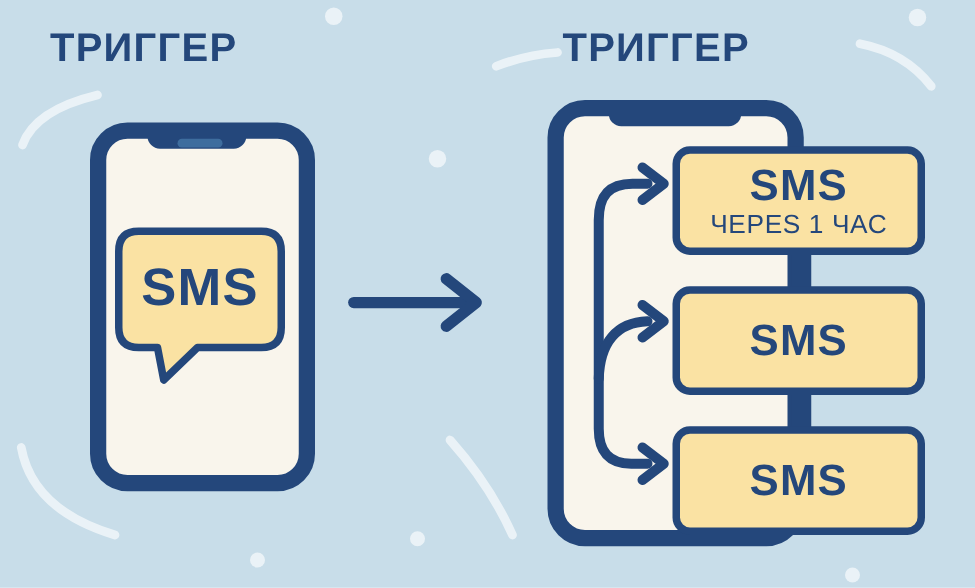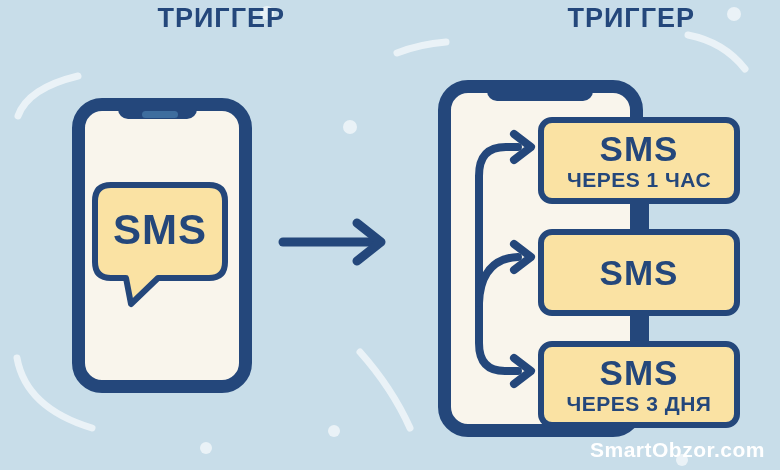--- a/index.html
+++ b/index.html
@@ -5,22 +5,22 @@
   :root{
     --background:#C8DDE9; --navy:#24477B; --cream:#F9F5EC; --yellow:#FAE2A3;
     --speaker-blue:#3E6D9E; --decor-white:rgba(255,255,255,0.62); --watermark-white:#FFFFFF;
   }
   *{margin:0;padding:0;box-sizing:border-box;}
   body{font-family:"Liberation Sans","DejaVu Sans",sans-serif;}
   .canvas{position:relative;width:780px;height:470px;background:var(--background);overflow:hidden;}
   svg{position:absolute;left:0;top:0;pointer-events:none;}
   .decor-stroke{stroke:var(--decor-white);stroke-width:7;fill:none;stroke-linecap:round;}
   .decor-dot{fill:var(--decor-white);}
-  .title{position:absolute;top:3px;font-size:27px;font-weight:800;color:var(--navy);
-         text-align:right;letter-spacing:1px;white-space:nowrap;}
+  .title{position:absolute;top:20px;font-size:32px;font-weight:800;color:var(--navy);
+         text-align:left;letter-spacing:1px;white-space:nowrap;}
   .title-left{left:40px;width:245px;}
   .title-right{left:450px;width:245px;}
   .phone{position:absolute;background:var(--cream);border:13px solid var(--navy);border-radius:30px;}
   .phone-left{left:72px;top:98px;width:180px;height:295px;}
   .phone-right{left:438px;top:80px;width:205px;height:357px;}
   .notch{position:absolute;top:-2px;background:var(--navy);border-radius:0 0 10px 10px;}
   .notch-left{left:33px;width:79px;height:10px;}
   .notch-right{left:36px;width:106px;height:10px;}
   .speaker{position:absolute;left:57px;top:0px;width:36px;height:7px;background:var(--speaker-blue);border-radius:4px;}
   .bubble-svg{left:0;top:0;width:780px;height:470px;}
@@ -29,21 +29,21 @@
                 align-items:center;justify-content:center;font-size:42px;font-weight:800;
                 color:var(--navy);letter-spacing:1px;}
   .flow-stroke{stroke:var(--navy);stroke-width:9;fill:none;stroke-linecap:round;stroke-linejoin:round;}
   .cascade-stroke{stroke:var(--navy);stroke-width:8;fill:none;stroke-linecap:round;stroke-linejoin:round;}
   .connector{position:absolute;left:633px;top:150px;width:16px;height:245px;background:var(--navy);}
   .card{position:absolute;left:538px;width:202px;height:87px;background:var(--yellow);
         border:6px solid var(--navy);border-radius:14px;display:flex;flex-direction:column;
         align-items:center;justify-content:center;color:var(--navy);}
   .card-1{top:117px;} .card-2{top:229px;} .card-3{top:341px;}
   .card-title{font-size:35px;font-weight:800;line-height:38px;letter-spacing:1px;}
-  .card-subtitle{font-size:21px;font-weight:700;line-height:24px;letter-spacing:0.5px;white-space:nowrap;}
+  .card-subtitle{font-size:21px;font-weight:400;line-height:24px;letter-spacing:0.5px;white-space:nowrap;}
   .watermark{position:absolute;right:15px;bottom:8px;font-size:21px;font-weight:700;
              color:var(--watermark-white);letter-spacing:0.5px;}
 </style>
 </head>
 <body>
 
 <div class="canvas">
 
   <svg class="decor" width="780" height="470" viewBox="0 0 780 470">
     <path class="decor-stroke" d="M 18,116 Q 28,88 78,76"></path>
@@ -93,18 +93,16 @@
 
   <div class="card card-1">
     <div class="card-title">SMS</div>
     <div class="card-subtitle">ЧЕРЕS 1 ЧАС</div>
   </div>
   <div class="card card-2">
     <div class="card-title">SMS</div>
   </div>
   <div class="card card-3">
     <div class="card-title">SMS</div>
-    <div class="card-subtitle">ЧЕРЕS 3 ДНЯ</div>
   </div>
 
-  <div class="watermark">SmartObzor.com</div>
 
 </div>
 
 </body></html>

